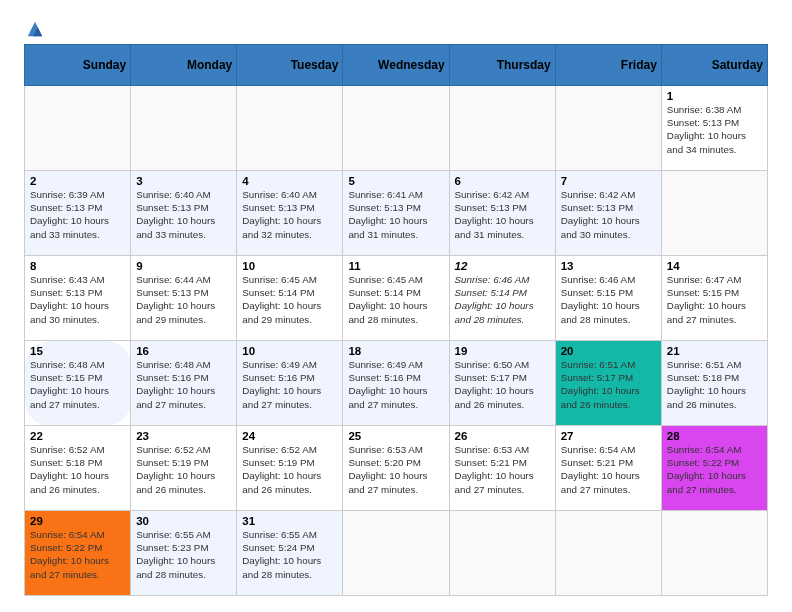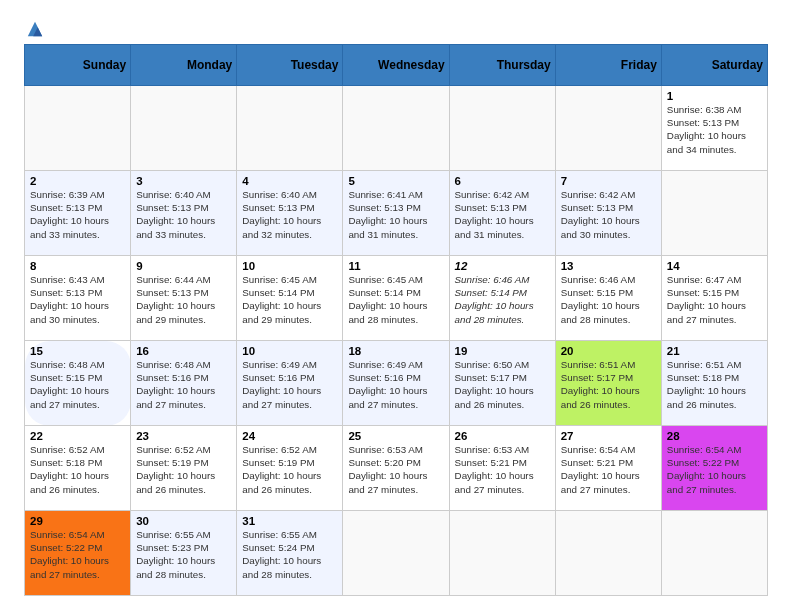--- a/index.html
+++ b/index.html
@@ -158,21 +158,21 @@
           <td style="background: rgb(255, 255, 255); font-style: italic;"><span class="day-num">12</span><span class="day-info">Sunrise: 6:46 AM<br>Sunset: 5:14 PM<br>Daylight: 10 hours and 28 minutes.</span></td>
           <td style="background: rgb(255, 255, 255);"><span class="day-num">13</span><span class="day-info">Sunrise: 6:46 AM<br>Sunset: 5:15 PM<br>Daylight: 10 hours and 28 minutes.</span></td>
           <td style="background: rgb(255, 255, 255);"><span class="day-num">14</span><span class="day-info">Sunrise: 6:47 AM<br>Sunset: 5:15 PM<br>Daylight: 10 hours and 27 minutes.</span></td>
         </tr>
         <tr>
           <td style="background: rgb(240, 244, 255); border-radius: 25px;"><span class="day-num">15</span><span class="day-info">Sunrise: 6:48 AM<br>Sunset: 5:15 PM<br>Daylight: 10 hours and 27 minutes.</span></td>
           <td style="background: rgb(240, 244, 255);"><span class="day-num">16</span><span class="day-info">Sunrise: 6:48 AM<br>Sunset: 5:16 PM<br>Daylight: 10 hours and 27 minutes.</span></td>
           <td style="background: rgb(240, 244, 255);"><span class="day-num">10</span><span class="day-info">Sunrise: 6:49 AM<br>Sunset: 5:16 PM<br>Daylight: 10 hours and 27 minutes.</span></td>
           <td style="background: rgb(240, 244, 255); margin-left: 34px;"><span class="day-num">18</span><span class="day-info">Sunrise: 6:49 AM<br>Sunset: 5:16 PM<br>Daylight: 10 hours and 27 minutes.</span></td>
           <td style="background: rgb(240, 244, 255);"><span class="day-num">19</span><span class="day-info">Sunrise: 6:50 AM<br>Sunset: 5:17 PM<br>Daylight: 10 hours and 26 minutes.</span></td>
-          <td style="background: #bef264;"><span class="day-num">20</span><span class="day-info">Sunrise: 6:51 AM<br>Sunset: 5:17 PM<br>Daylight: 10 hours and 26 minutes.</span></td>
+          <td style="background: #14b8a6;"><span class="day-num">20</span><span class="day-info">Sunrise: 6:51 AM<br>Sunset: 5:17 PM<br>Daylight: 10 hours and 26 minutes.</span></td>
           <td style="background: rgb(240, 244, 255);"><span class="day-num">21</span><span class="day-info">Sunrise: 6:51 AM<br>Sunset: 5:18 PM<br>Daylight: 10 hours and 26 minutes.</span></td>
         </tr>
         <tr>
           <td style="background: rgb(255, 255, 255);"><span class="day-num">22</span><span class="day-info">Sunrise: 6:52 AM<br>Sunset: 5:18 PM<br>Daylight: 10 hours and 26 minutes.</span></td>
           <td style="background: rgb(255, 255, 255);"><span class="day-num">23</span><span class="day-info">Sunrise: 6:52 AM<br>Sunset: 5:19 PM<br>Daylight: 10 hours and 26 minutes.</span></td>
           <td style="background: rgb(255, 255, 255);"><span class="day-num">24</span><span class="day-info">Sunrise: 6:52 AM<br>Sunset: 5:19 PM<br>Daylight: 10 hours and 26 minutes.</span></td>
           <td style="background: rgb(255, 255, 255);"><span class="day-num">25</span><span class="day-info">Sunrise: 6:53 AM<br>Sunset: 5:20 PM<br>Daylight: 10 hours and 27 minutes.</span></td>
           <td style="background: rgb(255, 255, 255);"><span class="day-num">26</span><span class="day-info">Sunrise: 6:53 AM<br>Sunset: 5:21 PM<br>Daylight: 10 hours and 27 minutes.</span></td>
           <td style="background: rgb(255, 255, 255);"><span class="day-num">27</span><span class="day-info">Sunrise: 6:54 AM<br>Sunset: 5:21 PM<br>Daylight: 10 hours and 27 minutes.</span></td>
           <td style="background: #d946ef;"><span class="day-num">28</span><span class="day-info">Sunrise: 6:54 AM<br>Sunset: 5:22 PM<br>Daylight: 10 hours and 27 minutes.</span></td>

